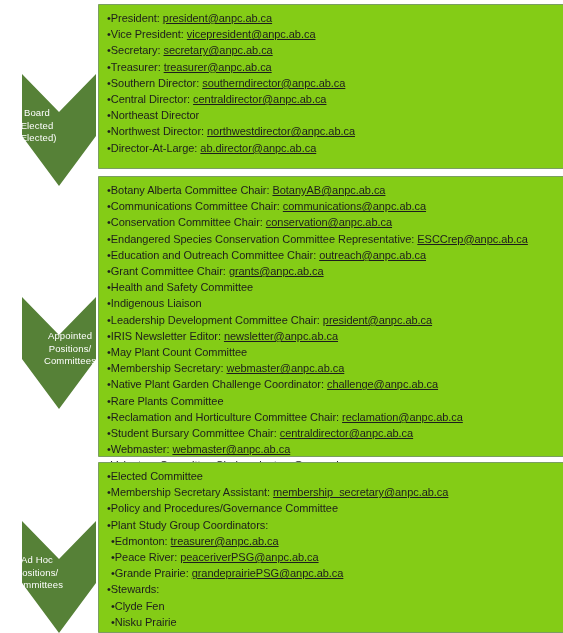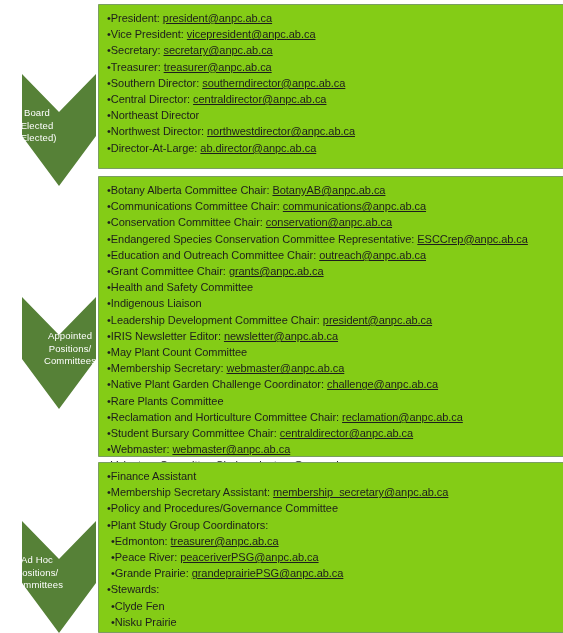--- a/index.html
+++ b/index.html
@@ -168,21 +168,21 @@
     </svg>
   </div>
   <div class="chevron-label" id="lbl-adhoc">
     <span>Ad Hoc</span>
     <span>Positions/</span>
     <span>Committees</span>
   </div>
   <div class="panel" id="panel-adhoc">
     <div class="panel-inner">
       <ul class="items" id="list-adhoc">
-          <li><span class="bullet">•</span><span>Finance Assistant</span></li>
+          <li><span class="bullet">•</span><span>Elected Committee</span></li>
           <li><span class="bullet">•</span><span>Membership Secretary Assistant: </span><span class="email">membership_secretary@anpc.ab.ca</span></li>
           <li><span class="bullet">•</span><span>Policy and Procedures/Governance Committee</span></li>
           <li><span class="bullet">•</span><span>Plant Study Group Coordinators:</span></li>
           <li class="sub"><span class="bullet">•</span><span>Edmonton: </span><span class="email">treasurer@anpc.ab.ca</span></li>
           <li class="sub"><span class="bullet">•</span><span>Peace River: </span><span class="email">peaceriverPSG@anpc.ab.ca</span></li>
           <li class="sub"><span class="bullet">•</span><span>Grande Prairie: </span><span class="email">grandeprairiePSG@anpc.ab.ca</span></li>
           <li><span class="bullet">•</span><span>Stewards:</span></li>
           <li class="sub"><span class="bullet">•</span><span>Clyde Fen</span></li>
           <li class="sub"><span class="bullet">•</span><span>Nisku Prairie</span></li>
         </ul>

